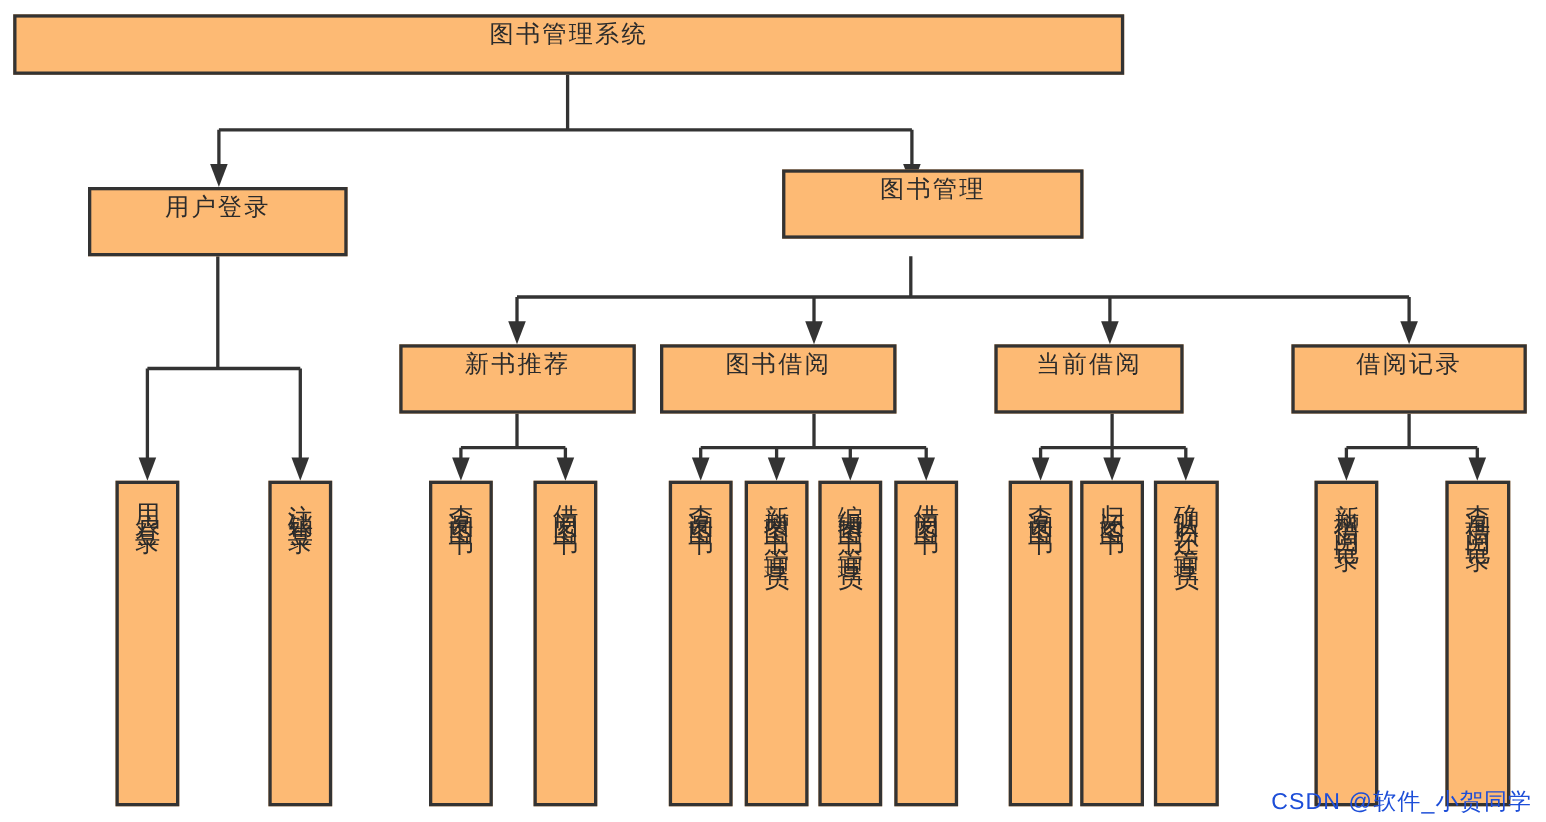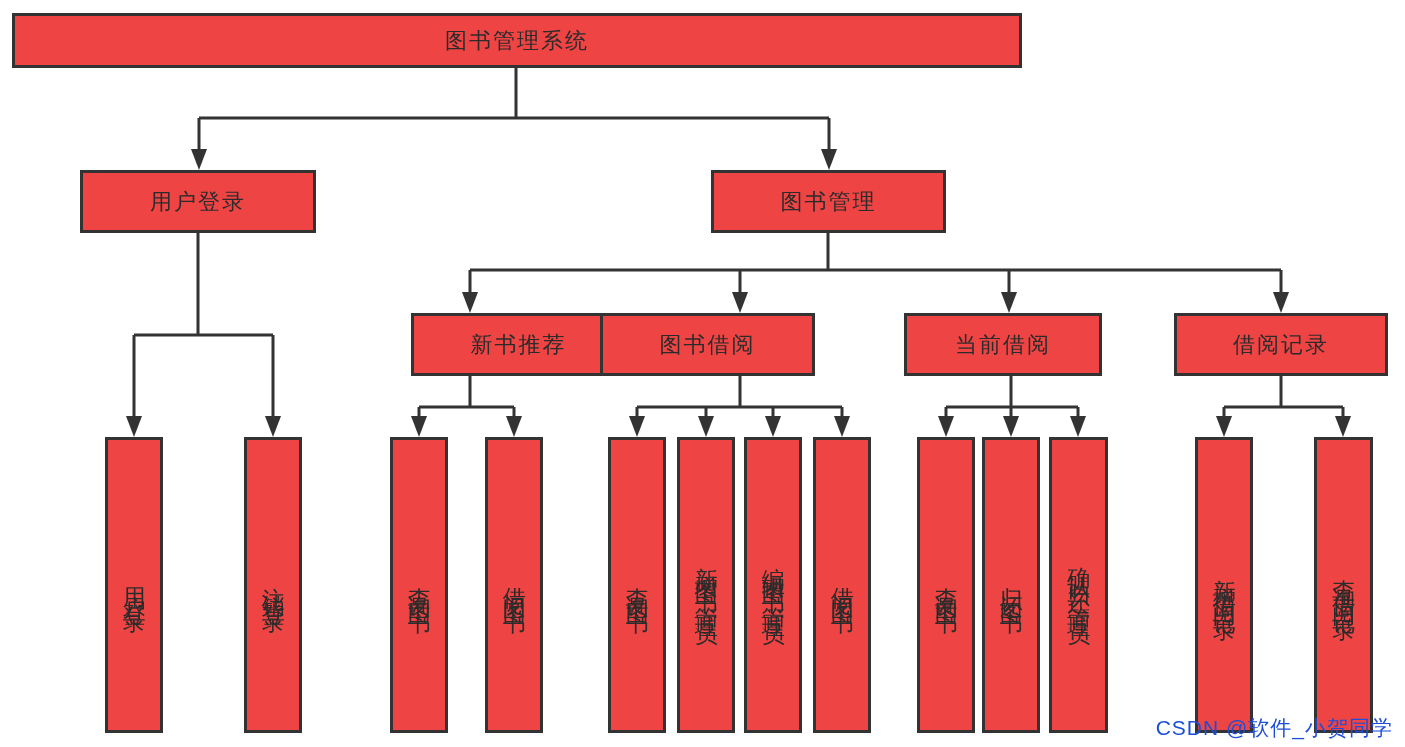--- a/index.html
+++ b/index.html
@@ -5,35 +5,35 @@
   html,body{margin:0;padding:0;background:#ffffff;}
   #canvas{
     position:relative;width:1405px;height:747px;background:#ffffff;
     font-family:"Liberation Sans","DejaVu Sans",sans-serif;color:#2b2b2b;
     overflow:hidden;
   }
   #connectors{position:absolute;left:0;top:0;width:1405px;height:747px;}
   #connectors path{stroke:#333333;stroke-width:3;fill:none;}
   #connectors polygon{fill:#333333;stroke:none;}
   .box{
-    position:absolute;box-sizing:border-box;background:#ef4444;
-    border:3px solid #333333;display:flex;align-items:center;justify-content:center;
+    position:absolute;box-sizing:border-box;background:#fdba74;
+    border:3px solid #333333;display:flex;justify-content:center;
   }
   .h-label{font-size:22px;letter-spacing:2px;white-space:nowrap;}
   .v-box .label{
     writing-mode:vertical-rl;text-orientation:mixed;
     font-size:23px;letter-spacing:8px;line-height:1.1;white-space:nowrap;
   }
   
   .n-root{left:12px;top:13px;width:1010px;height:55px;}
   .n-user-login{left:80px;top:170px;width:236px;height:63px;}
-  .n-book-mgmt{left:711px;top:170px;width:235px;height:63px;}
-  .n-new-book-rec{left:363px;top:313px;width:215px;height:63px;margin-left:48px;}
+  .n-book-mgmt{left:711px;top:154px;width:274px;height:63px;}
+  .n-new-book-rec{left:363px;top:313px;width:215px;height:63px;}
   .n-book-borrow{left:600px;top:313px;width:215px;height:63px;}
-  .n-current-borrow{left:904px;top:313px;width:198px;height:63px;}
+  .n-current-borrow{left:904px;top:313px;width:172px;height:63px;}
   .n-borrow-records{left:1174px;top:313px;width:214px;height:63px;}
   .leaf{top:437px;width:58px;height:296px;}
   .l-1{left:105px;}  .l-2{left:244px;}
   .l-3{left:390px;}  .l-4{left:485px;}
   .l-5{left:608px;}  .l-6{left:677px;}  .l-7{left:744px;}  .l-8{left:813px;}
   .l-9{left:917px;}  .l-10{left:982px;} .l-11{left:1049px;width:59px;}
   .l-12{left:1195px;} .l-13{left:1314px;width:59px;}
   #watermark{
     position:absolute;top:714px;right:12px;font-size:21px;color:#1d4ed8;
     letter-spacing:1px;white-space:nowrap;z-index:5;

